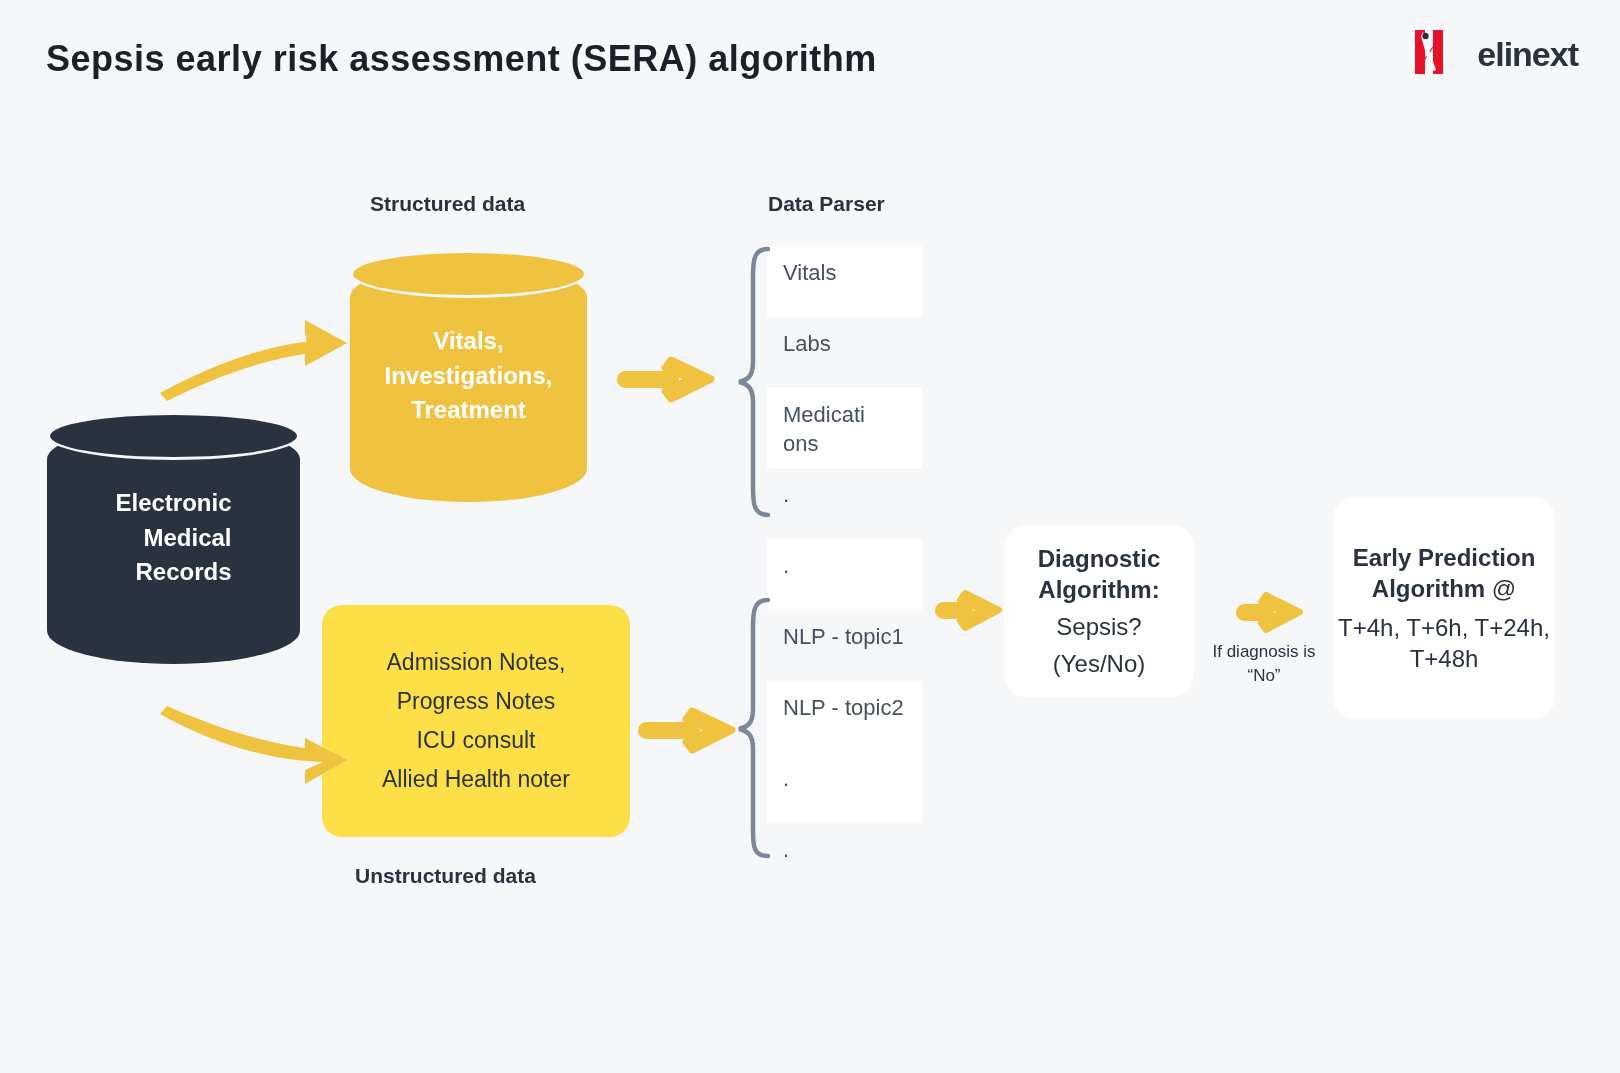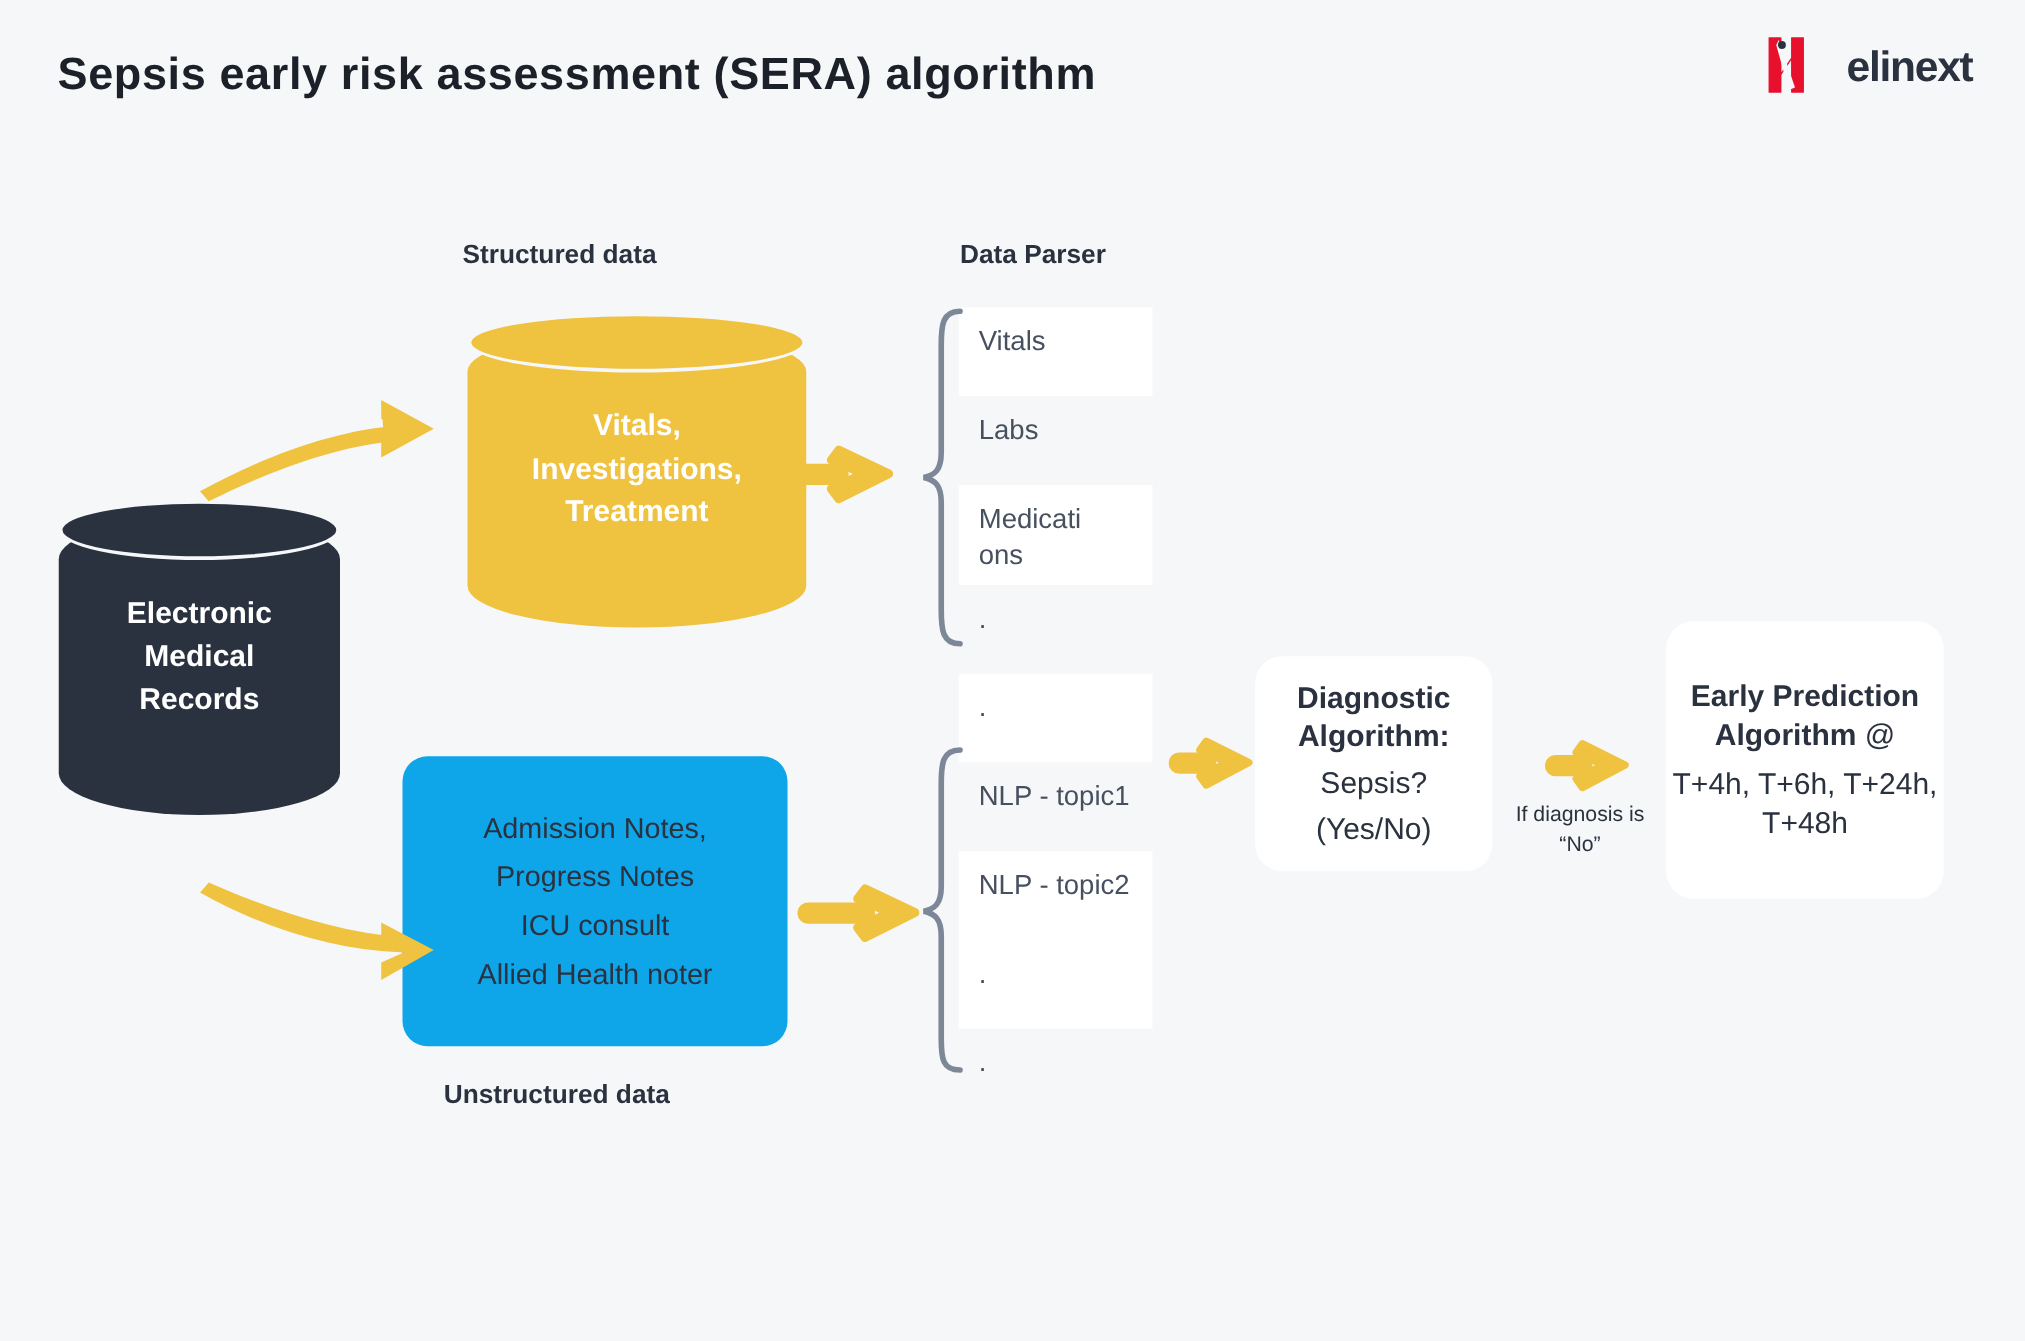--- a/index.html
+++ b/index.html
@@ -82,47 +82,47 @@
     position: relative;
     z-index: 4;
     color: #FFFFFF;
     font-size: 24px;
     font-weight: bold;
     line-height: 1.45;
   }
 
   
   #emr-cylinder {
-    left: 47px; top: 400px; width: 225px; height: 252px;
+    left: 47px; top: 412px; width: 253px; height: 252px; text-align: right;
   }
   #emr-cylinder .cyl-body {
     top: 14px; height: 238px; background: #2B323F;
   }
   #emr-cylinder .cyl-top {
     top: 0px; height: 48px; background: #2B323F;
   }
 
   
   #structured-cylinder {
-    left: 350px; top: 250px; width: 271px; height: 252px; margin-left: 24px;
+    left: 350px; top: 250px; width: 237px; height: 252px;
   }
   #structured-cylinder .cyl-body {
     top: 14px; height: 238px; background: #EFC23F;
   }
   #structured-cylinder .cyl-top {
     top: 0px; height: 48px; background: #EFC23F;
   }
   #structured-cylinder .cyl-label { font-weight: bold; }
 
   
   #unstructured-card {
     position: absolute;
     left: 322px; top: 605px;
     width: 308px; height: 232px;
-    background: #0ea5e9;
+    background: #fde047;
     border-radius: 20px;
     display: flex;
     align-items: center;
     justify-content: center;
     text-align: center;
     font-size: 23px;
     line-height: 1.70;
     color: #2B323F;
   }
 

